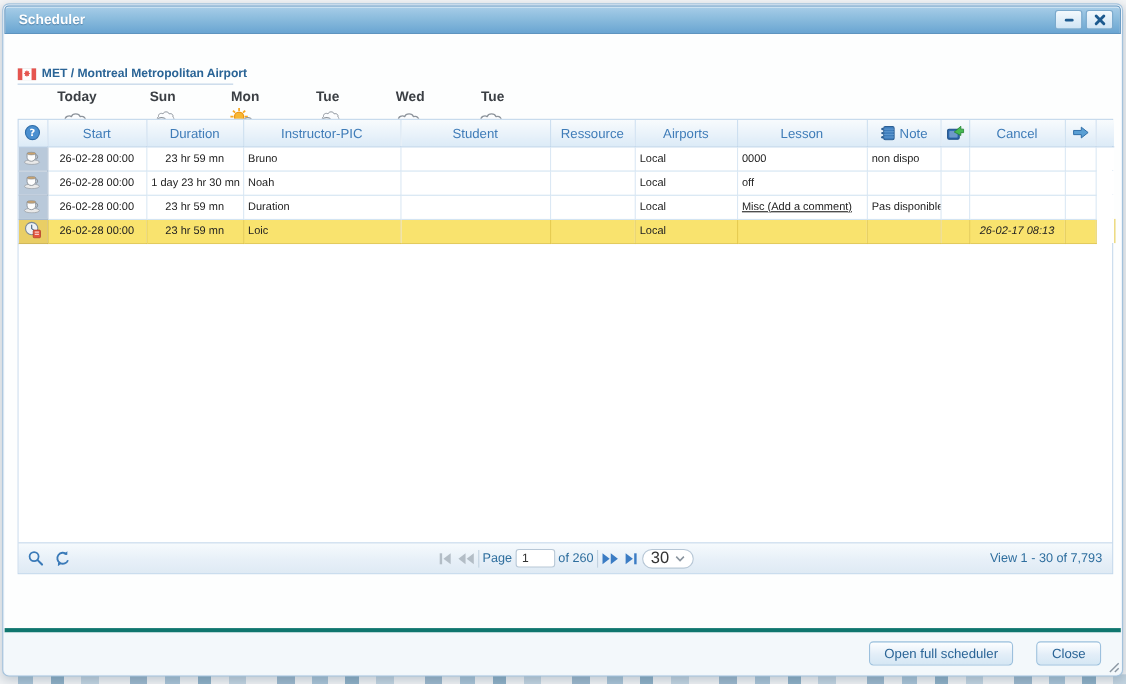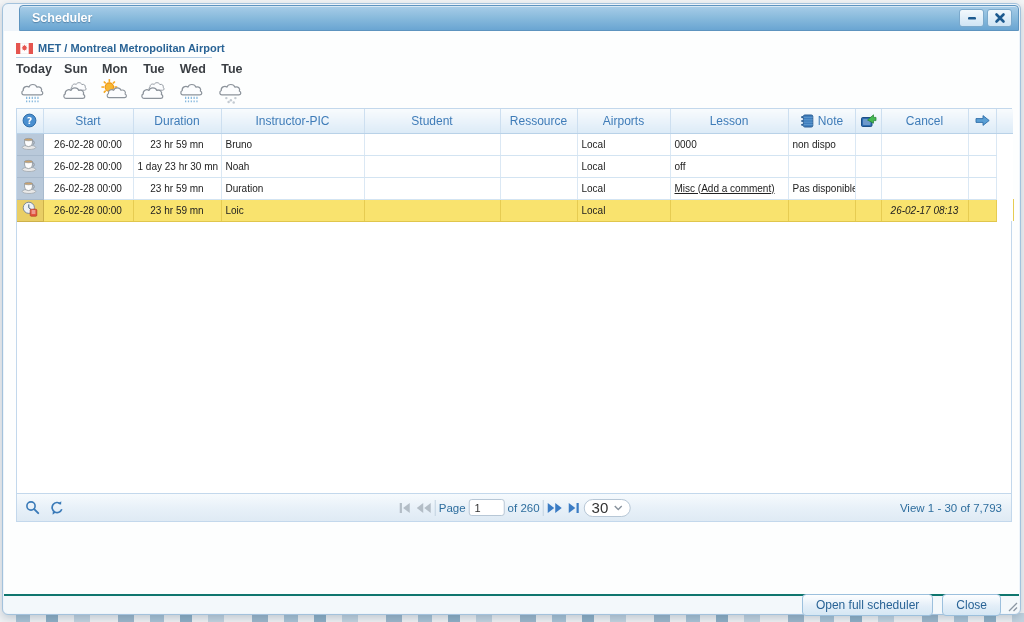--- a/index.html
+++ b/index.html
@@ -8,38 +8,38 @@
 
   .page-top-sliver { position:absolute; top:0; left:0; width:1024px; height:4px; background:#f4f5f6; }
   .page-bottom-sliver { position:absolute; bottom:0; left:0; width:1024px; height:9px; background:#f0f2f4;
     background-image:repeating-linear-gradient(90deg,#f0f2f4 0 16px,#aac4d6 16px 30px,#f0f2f4 30px 46px,#8fb0c6 46px 58px,#f0f2f4 58px 74px,#c3d4e0 74px 90px,#f0f2f4 90px 118px,#9db8cc 118px 134px);
     filter:blur(0.7px); }
 
   .dialog { position:absolute; left:2px; top:3px; width:1019px; height:612px;
     background:#eef4fa; border:1px solid #a3c2dc; border-radius:6px;
     box-shadow:0 3px 10px rgba(40,70,100,.25); }
 
-  .titlebar { position:absolute; top:1px; left:16px; right:1px; height:26px;
+  .titlebar { position:absolute; top:1px; left:1px; right:1px; height:26px;
     border-radius:4px 4px 0 0; border:1px solid #5e94bf;
     background:linear-gradient(#a8cde8, #8bbcdd 45%, #6aa5d2);
     box-shadow:inset 0 1px 0 rgba(255,255,255,.55);
     display:flex; align-items:center; padding:0 6px 0 12px; }
   .title { color:#fff; font-size:12.5px; font-weight:bold; text-shadow:0 1px 1px rgba(30,70,110,.45); flex:1; }
   .winbtn { width:25px; height:18px; margin-left:3px; border:1px solid #7ba9cc; border-radius:3px;
     background:linear-gradient(#f3f9fd,#cfe4f4); display:flex; align-items:center; justify-content:center; cursor:pointer; }
 
   .dialog-body { position:absolute; top:27px; left:1px; right:1px; bottom:1px;
     background:#fdfefe; border-radius:0 0 5px 5px; }
 
   .weather { position:absolute; left:12px; top:11px; }
   .station-row { display:flex; align-items:center; gap:5px; padding-bottom:3px;
-    border-bottom:1px solid #b9cfe4; width:196px; }
+    border-bottom:1px solid #b9cfe4; width:196px;margin-top:19px; }
   .station-label { color:#2a6496; font-size:11px; font-weight:bold; white-space:nowrap; }
   .days { display:flex; margin-top:4px; }
-  .day { display:flex; flex-direction:column; align-items:center; margin-right:9px; }
+  .day { display:flex; flex-direction:column; align-items:center; margin-right:9px;margin-left:36px; }
   .day-label { font-size:12.5px; font-weight:600; color:#3b3f44; line-height:15px; }
   .day-icon { margin-top:1px; height:26px; }
 
   .grid { position:absolute; left:12px; top:77px; width:996px; height:414px;
     border:1px solid #c3d8ec; background:#fff; display:flex; flex-direction:column; }
   table.sched { border-collapse:collapse; table-layout:fixed; width:996px; font-size:10px; color:#222; }
   th { height:24px; font-size:12px; font-weight:normal; color:#3f7cb8;
     background:linear-gradient(#f8fbfd,#e9f2fa 55%,#dcebf7); border-right:1px solid #cddff0; border-bottom:1px solid #b9d2e8;
     overflow:hidden; white-space:nowrap; cursor:pointer; }
   th .hwrap { display:flex; align-items:center; justify-content:center; gap:4px; }
@@ -60,23 +60,23 @@
   .pager-left { display:flex; align-items:center; gap:9px; padding-left:8px; }
   .pager-center { position:absolute; left:50%; transform:translateX(-50%); display:flex; align-items:center; gap:3px; }
   .pager-right { margin-left:auto; padding-right:9px; }
   .pager-divider { width:1px; height:16px; background:#c2d2e0; }
   .nav-icon { display:flex; align-items:center; cursor:pointer; }
   .page-input { width:36px; height:17px; border:1px solid #b7c7d6; border-radius:3px; padding:0 0 0 5px;
     font-size:11px; font-family:"Liberation Sans","DejaVu Sans",sans-serif; color:#333; }
   .size-select { display:flex; align-items:center; gap:5px; background:#fff; border:1px solid #b7c7d6;
     border-radius:9px; height:18px; padding:0 7px; cursor:pointer; color:#333; font-size:15px; }
 
-  .footer { position:absolute; left:0; right:0; bottom:0; height:19px;
-    border-top:2px solid #0f766e; background:#f3f8fb; border-radius:0 0 5px 5px;
-    display:flex; align-items:center; justify-content:flex-end; gap:9px; padding-right:18px; }
+  .footer { position:absolute; left:0; right:0; bottom:0; height:42px;
+    border-top:4px solid #0f766e; background:#f3f8fb; border-radius:0 0 5px 5px;
+    display:flex; align-items:center; justify-content:flex-end; gap:21px; padding-right:18px; }
   .footer-btn { height:22px; border:1px solid #9cc0dd; border-radius:4px; padding:0 13px;
     background:linear-gradient(#fdfeff,#e3eef8 55%,#d5e7f4); color:#2a6496; font-size:12px;
     font-family:"Liberation Sans","DejaVu Sans",sans-serif; cursor:pointer; }
 
   .resize-handle { position:absolute; right:2px; bottom:2px; width:11px; height:11px; }
   .icon { display:inline-flex; align-items:center; justify-content:center; }
 </style>
 </head>
 <body>
 

